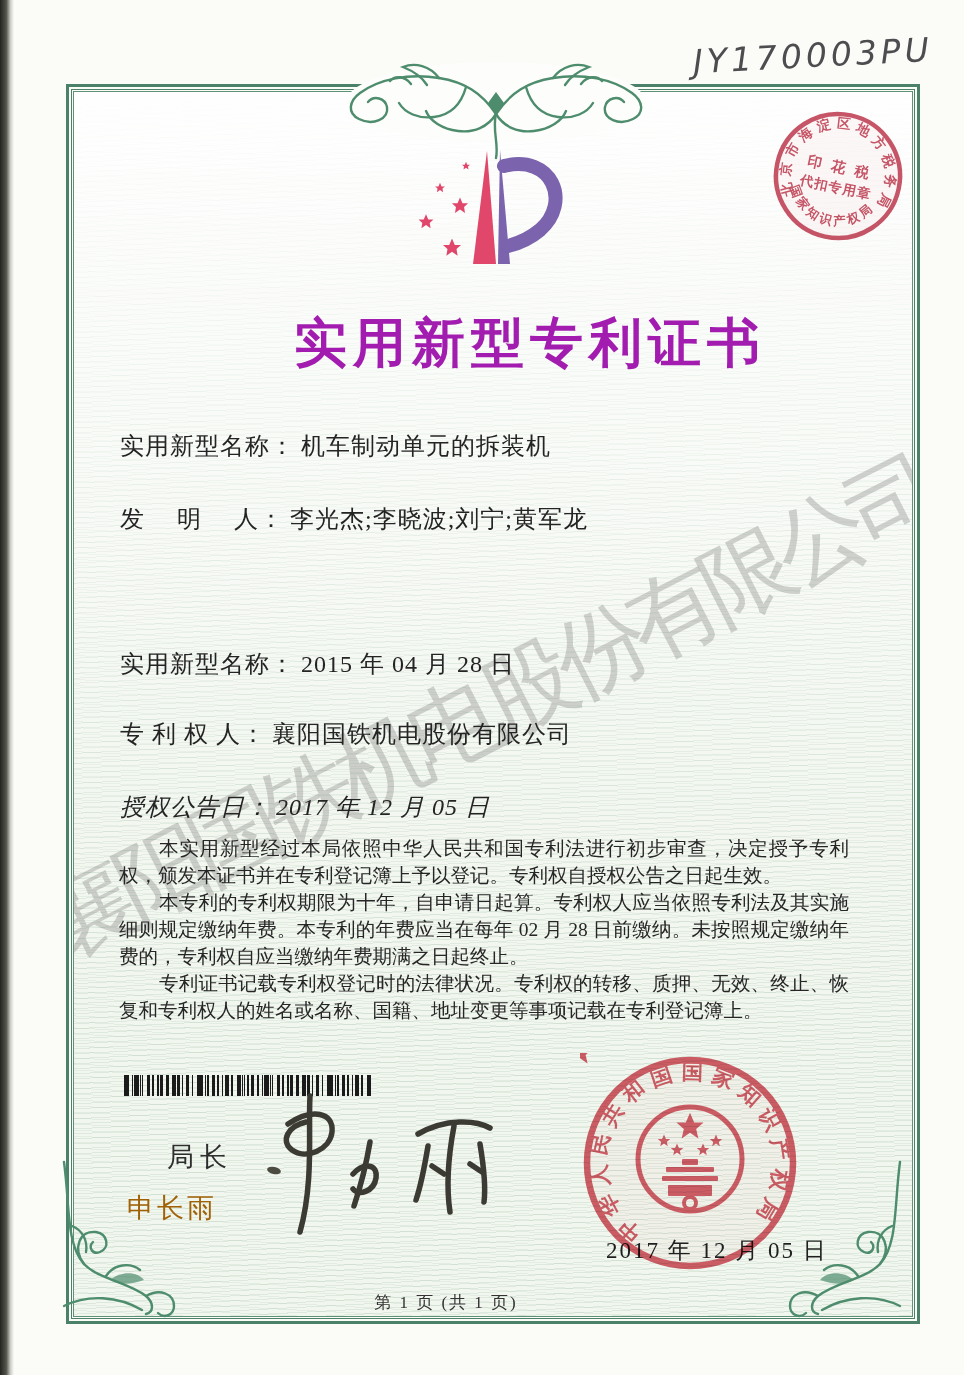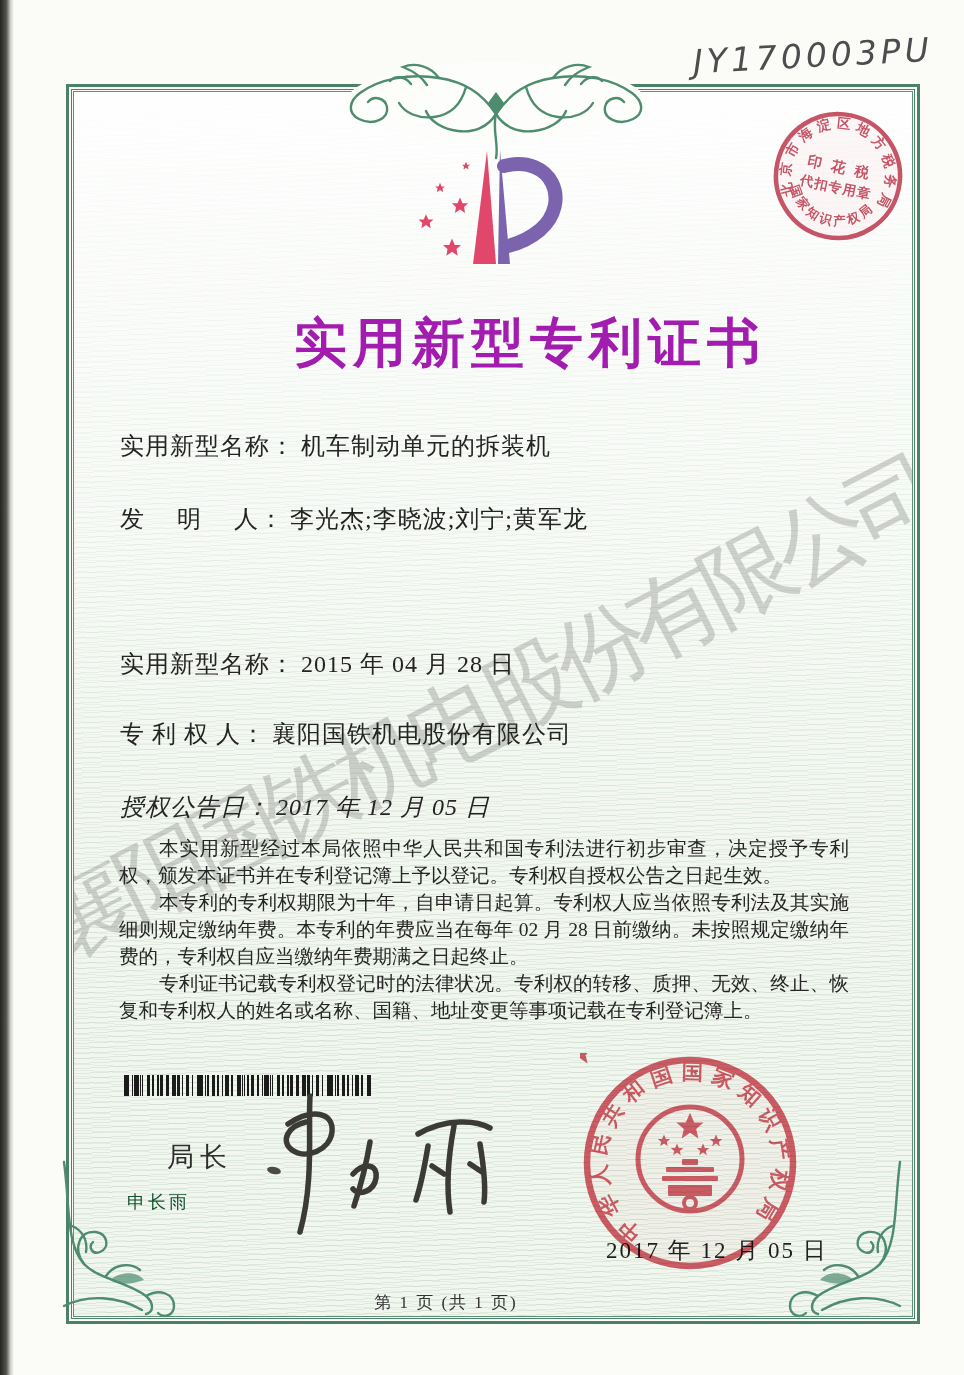--- a/index.html
+++ b/index.html
@@ -62,21 +62,21 @@
 
   .barcode {
     left:124px; top:1075px; width:247px; height:21px; z-index:2;
     background:
       repeating-linear-gradient(90deg,#1b1b1b 0 2px,rgba(0,0,0,0) 2px 5px,#1b1b1b 5px 6px,rgba(0,0,0,0) 6px 10px),
       repeating-linear-gradient(90deg,#1b1b1b 0 1px,rgba(0,0,0,0) 1px 7px,#1b1b1b 7px 10px,rgba(0,0,0,0) 10px 13px);
     border-left:3px solid #1b1b1b; border-right:3px solid #1b1b1b;
   }
 
   .signer-title { left:127px; top:1139px; font-family:"Liberation Sans","DejaVu Sans",sans-serif; font-size:27px; letter-spacing:6px; color:#2e2e2e; z-index:2;margin-left:40px; }
-  .signer-name  { left:127px; top:1190px; font-family:Liberation Serif, serif; font-size:18px; letter-spacing:3px; color:#14532d; z-index:2; }
+  .signer-name  { left:127px; top:1190px; font-family:Liberation Serif, serif; font-size:27px; letter-spacing:3px; color:#a16207; z-index:2; }
   .signature { left:250px; top:1090px; z-index:5; }
 
   .issue-date { left:606px; top:1235px; font-size:23px; letter-spacing:2px; color:#1f1f1f; z-index:2; }
   .footer { left:66px; top:1291px; width:760px; text-align:center; font-size:17px; letter-spacing:2px; color:#333; z-index:2; }
 
   .seal-official { left:580px; top:1053px; z-index:4; mix-blend-mode:multiply; opacity:.92; }
   .seal-tax { left:768px; top:106px; z-index:3; mix-blend-mode:multiply; opacity:.93; }
 
   .ornament-top { left:326px; top:54px; z-index:2; }
   .corner-bl { left:50px;  top:1156px; z-index:1; }

